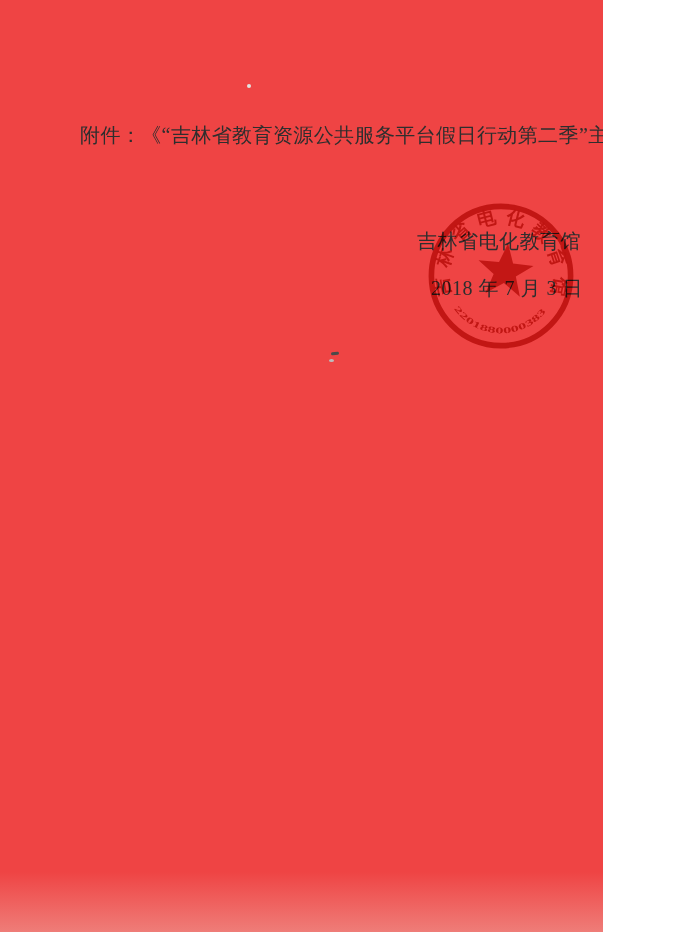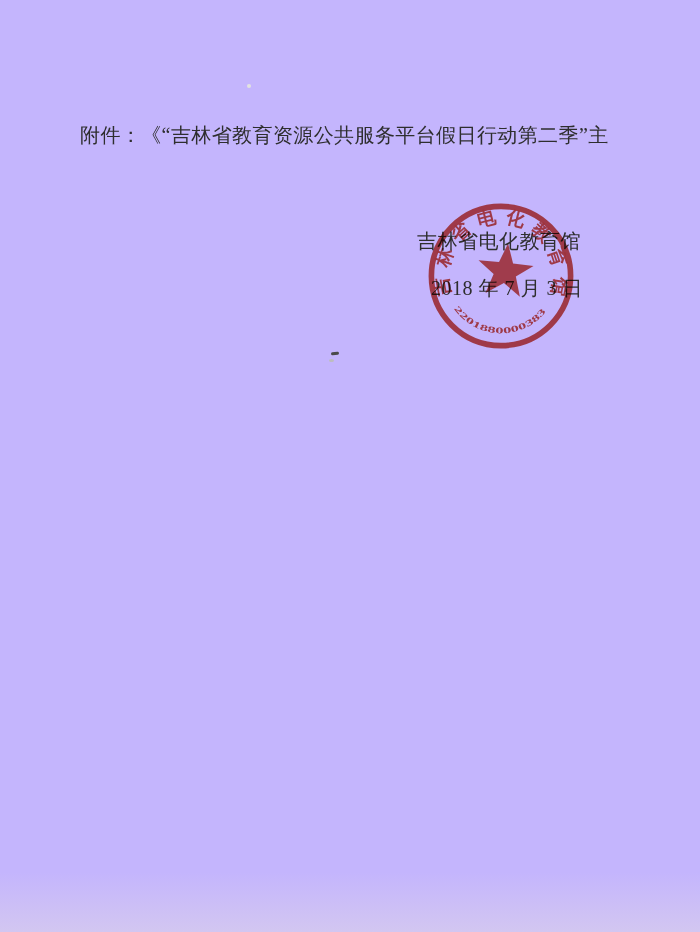--- a/index.html
+++ b/index.html
@@ -2,23 +2,23 @@
 <html><head>
 <meta charset="utf-8">
 <style>
   html, body {
     margin: 0;
     padding: 0;
     background: #ffffff;
   }
   .page {
     position: relative;
-    width: 700px;
+    width: 603px;
     height: 932px;
-    background: #c4b5fd;
+    background: #ef4444;
     overflow: hidden;
     font-family: "Liberation Serif", "DejaVu Serif", serif;
   }
   
   .scan-shade {
     position: absolute;
     left: 0; right: 0; bottom: 0;
     height: 60px;
     background: linear-gradient(to bottom, rgba(240,235,225,0) 0%, rgba(238,231,218,0.35) 100%);
     pointer-events: none;

